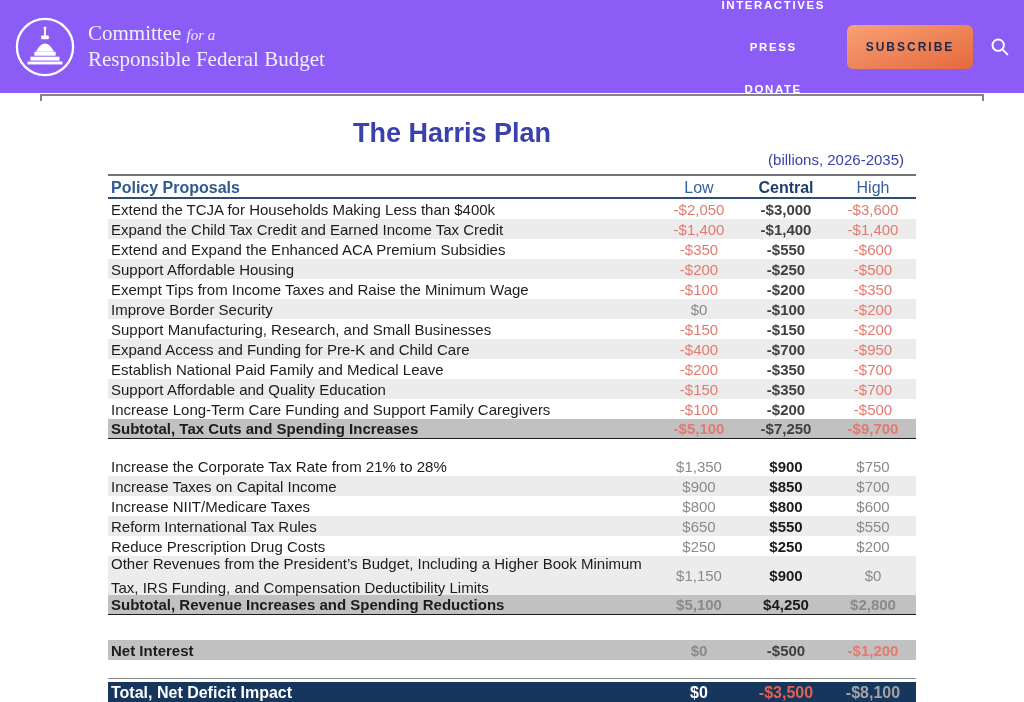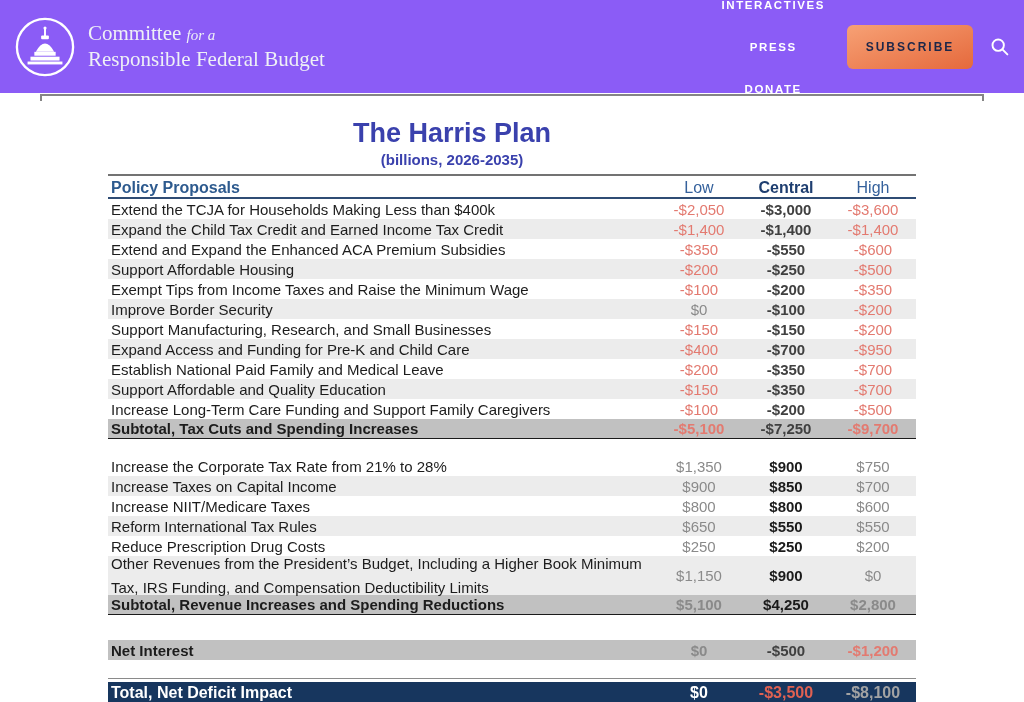--- a/index.html
+++ b/index.html
@@ -26,21 +26,21 @@
   .search-btn svg { width:21px; height:21px; display:block; }
 
   
   .panel-edge { position:absolute; top:94px; left:40px; width:944px; height:7px;
                 border:2px solid #858585; border-bottom:none; }
 
   
   .main { position:absolute; top:101px; left:0; width:904px; }
   .page-title { text-align:center; margin-top:17px; color:#3a41ad;
                 font-size:27px; font-weight:bold; }
-  .page-subtitle { text-align:center; color:#3a41ad; font-size:15px; font-weight:bold;
+  .page-subtitle { text-align:right; color:#3a41ad; font-size:15px; font-weight:normal;
                    margin-top:2px; }
 
   
   .ptable { margin:6px 0 0 108px; width:808px; }
   .hrow { display:flex; align-items:flex-end; height:25px;
           border-top:2px solid #737373; border-bottom:2px solid #2f4c74; }
   .hrow .hlabel { flex:1; padding-left:3px; color:#2d5a8e; font-size:16px; font-weight:bold; }
   .hrow .hlow, .hrow .hhigh { width:86px; text-align:center; color:#35619c; font-size:16px; }
   .hrow .hcentral { width:88px; text-align:center; color:#1e3e70; font-size:16px; font-weight:bold; }
 

